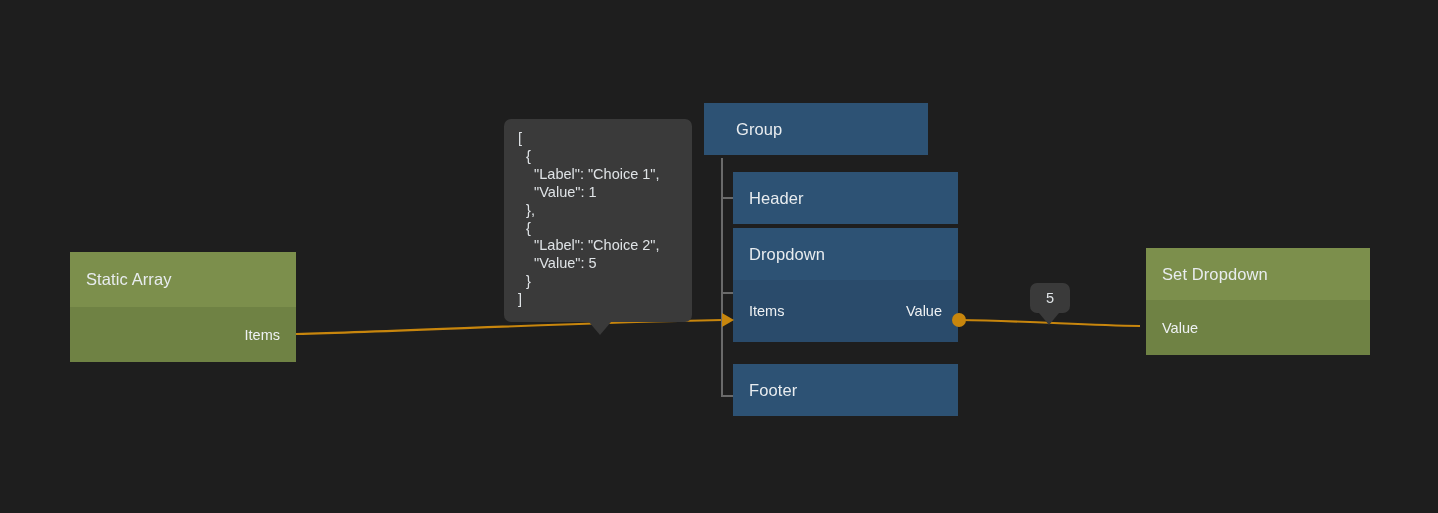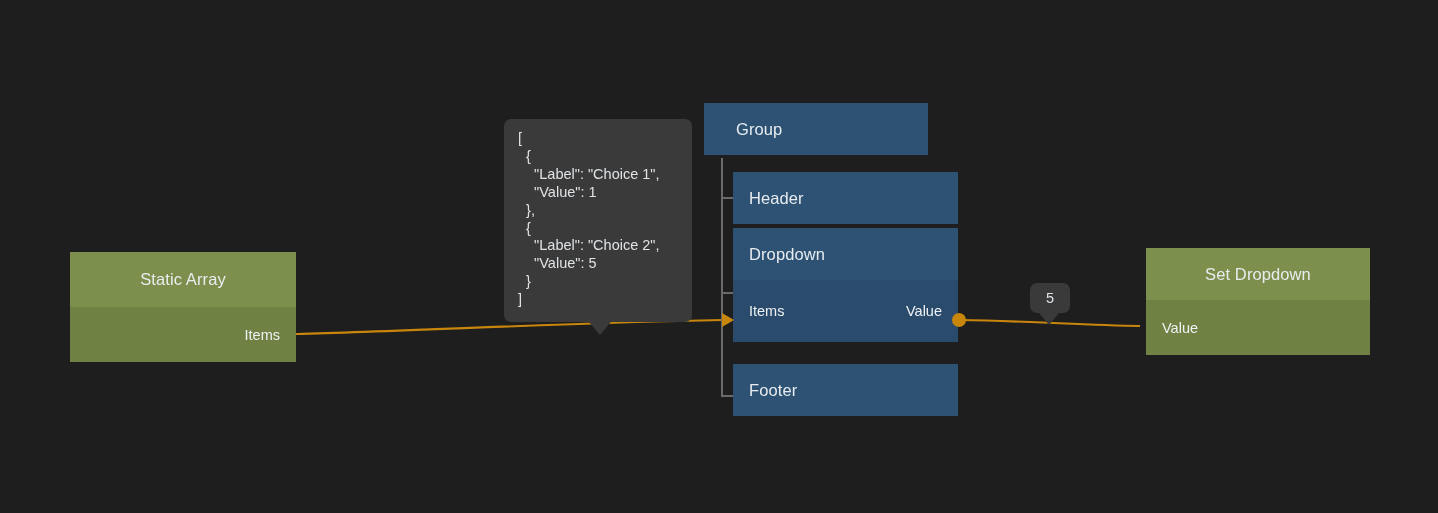--- a/index.html
+++ b/index.html
@@ -52,21 +52,21 @@
     align-items: center;
     font-size: 14.5px;
     color: #eef1f3;
     height: 100%;
     padding: 0 16px;
   }
   .port-row.right { justify-content: flex-end; }
   .port-row.split { justify-content: space-between; }
 
   
-  .green .node-header { background: #7c8f4c; justify-content: center; }
+  .green .node-header { background: #7c8f4c; }
   .green .node-body   { background: #6f8244; }
 
   
   .blue .node-header  { background: #2d5274; }
   .blue .node-body    { background: #2a4b6b; }
 
   
   .port-dot {
     position: absolute;
     width: 14px;

